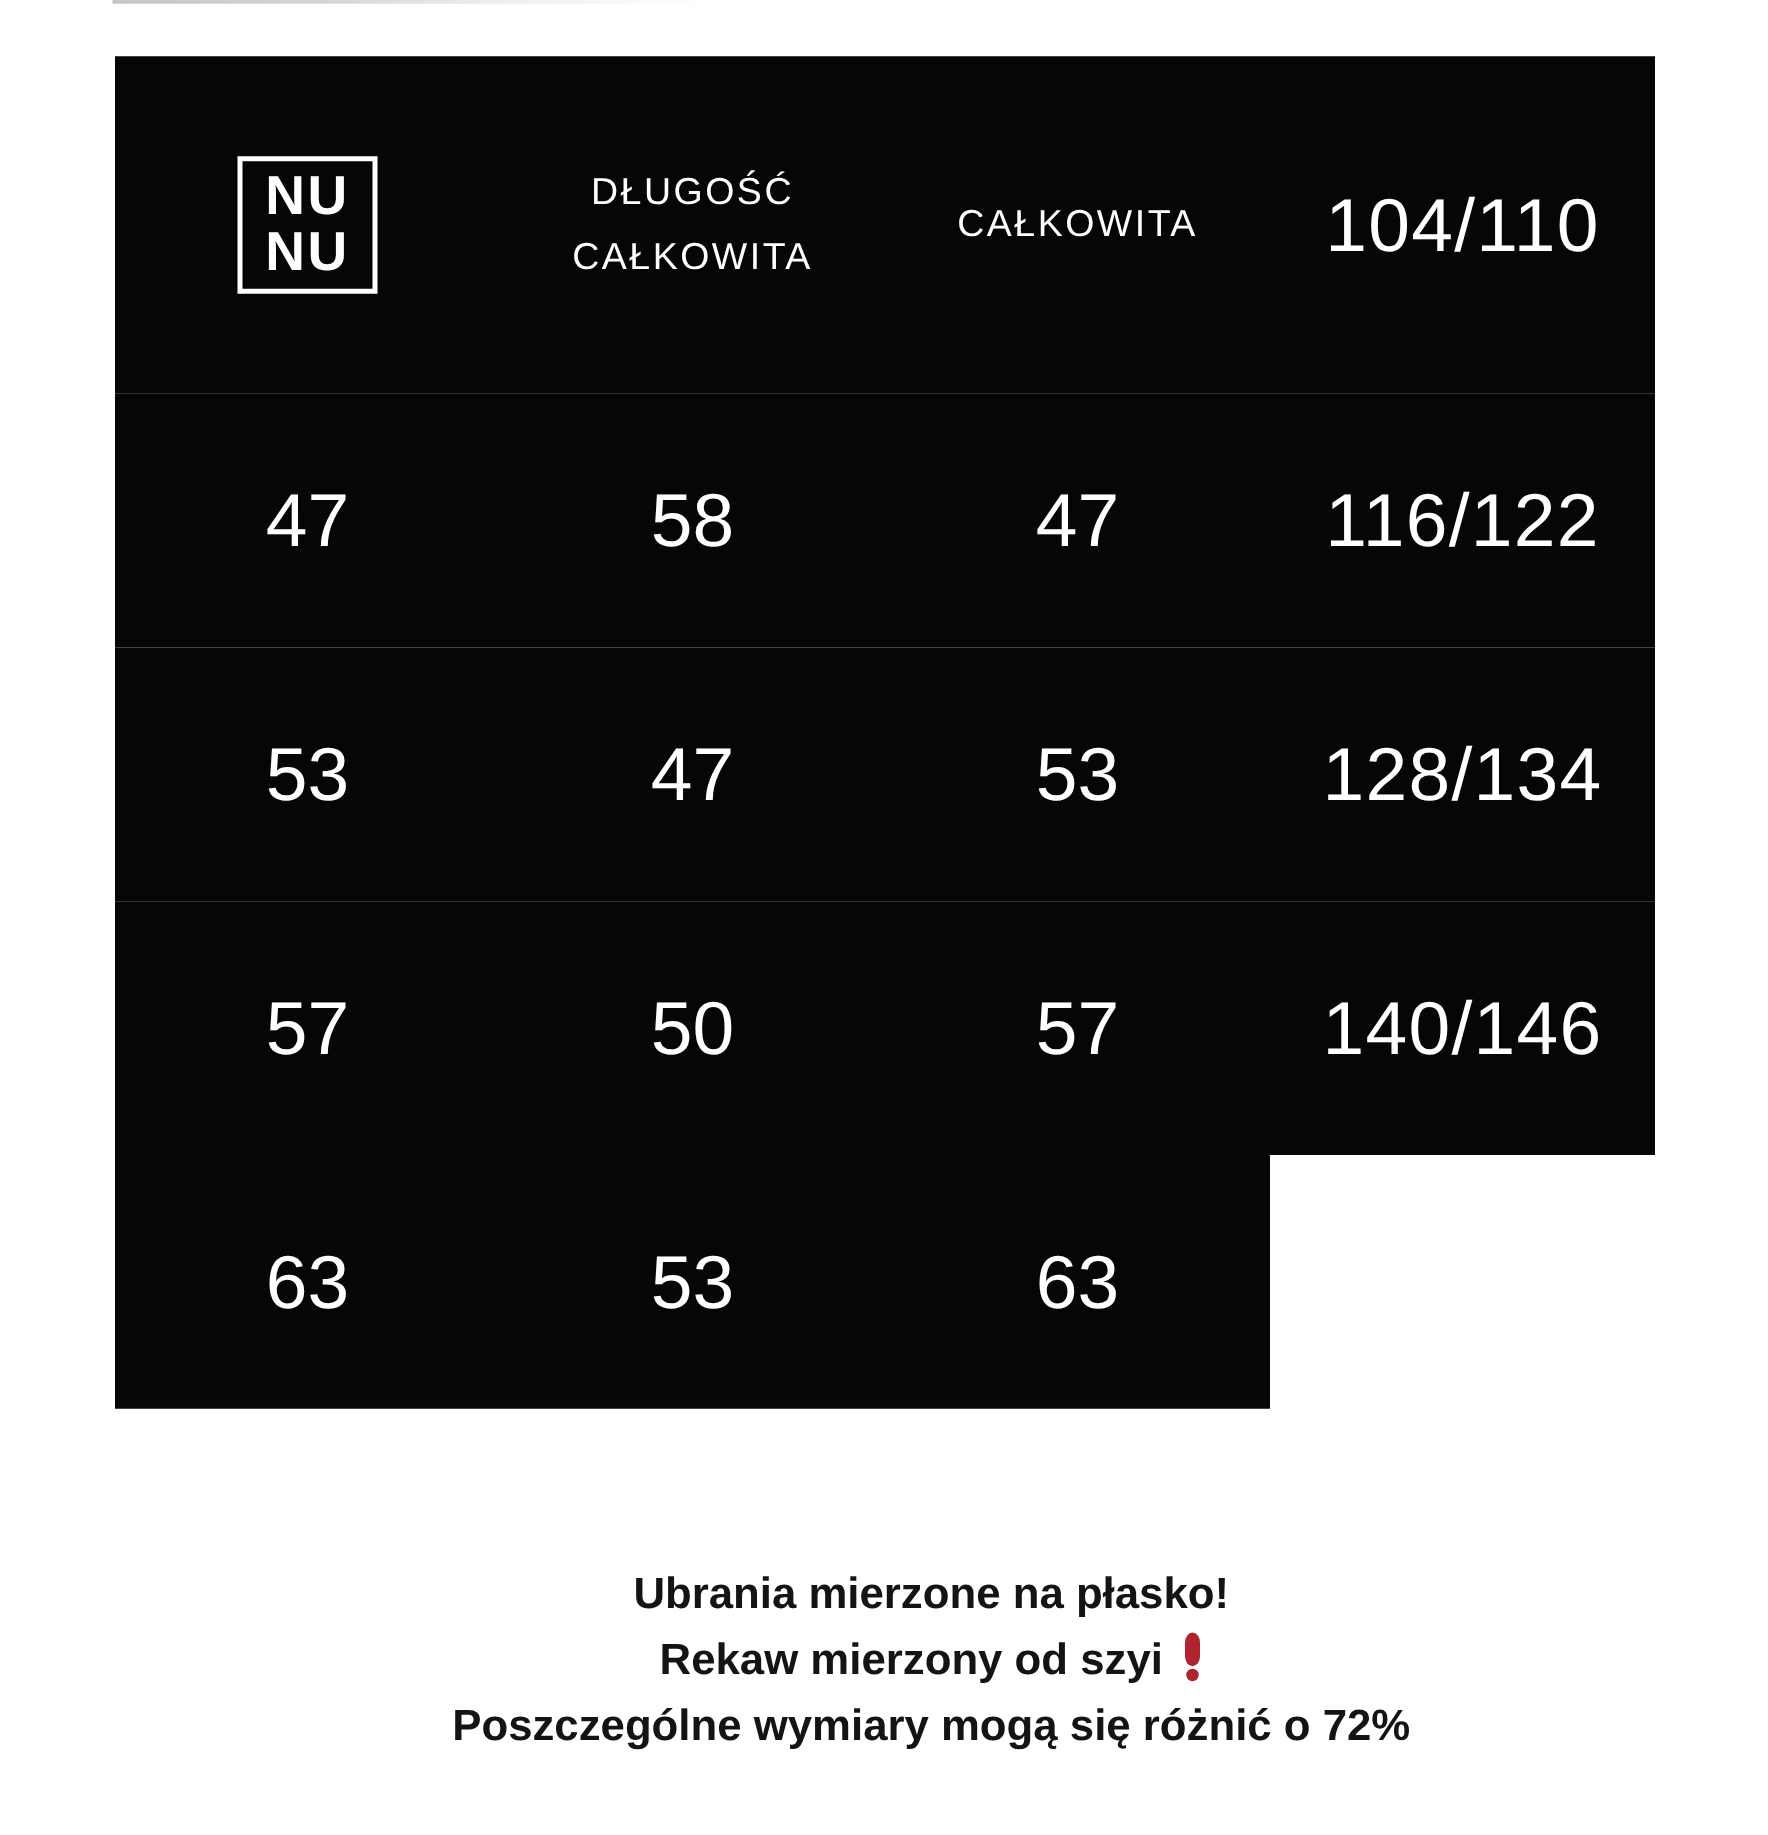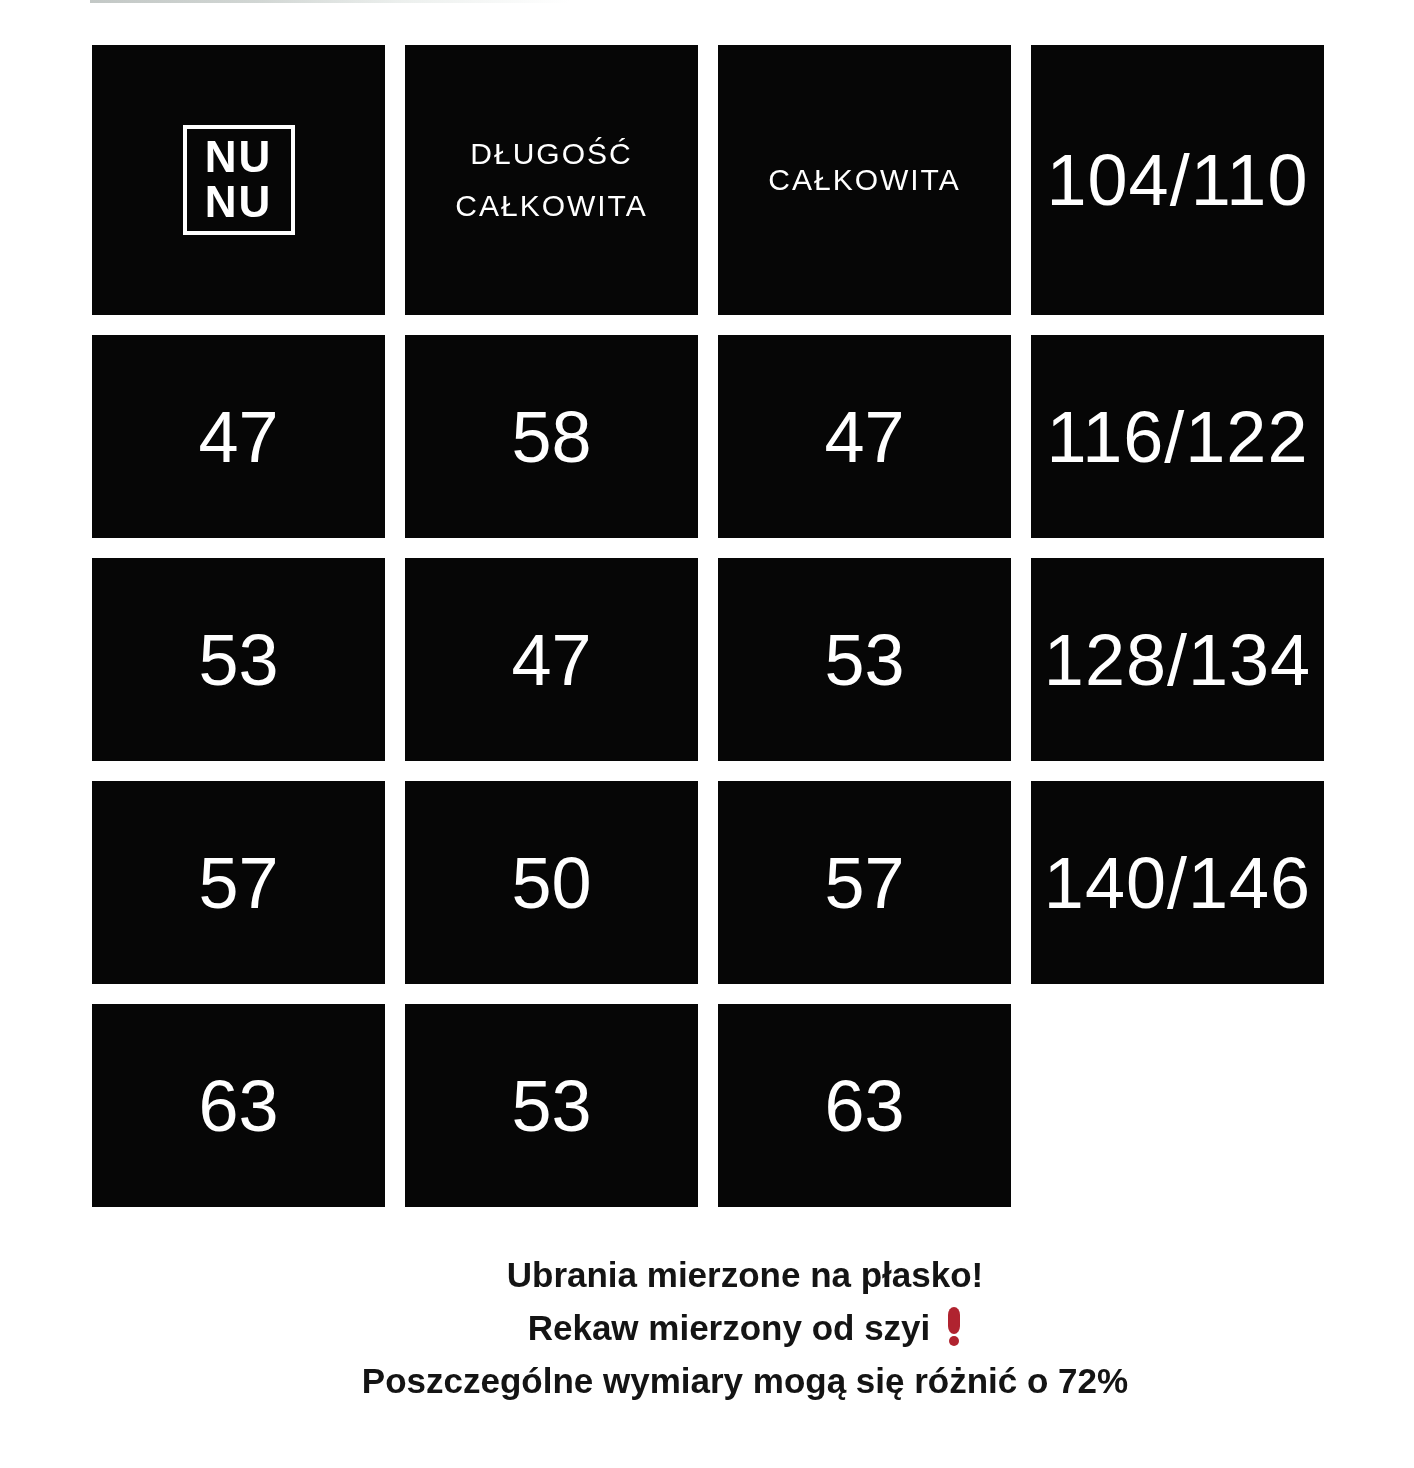--- a/index.html
+++ b/index.html
@@ -12,35 +12,34 @@
   .top-artifact{
     position:absolute;left:90px;top:0;width:480px;height:3px;
     background:linear-gradient(90deg,#87918d 0%,#a3ada8 35%,#d9e0dc 65%,rgba(255,255,255,0) 100%);
     opacity:.5;
   }
   .size-grid{
     position:absolute;left:92px;top:45px;width:1232px;
     display:grid;
     grid-template-columns:repeat(4,1fr);
     grid-template-rows:270px 203px 203px 203px 203px;
-    gap:20px;
   }
   .cell{
     background:var(--cell-bg,#060606);
     color:var(--cell-text,#ffffff);
     display:flex;align-items:center;justify-content:center;
     text-align:center;
   }
   .cell.head{
     font-size:30px;letter-spacing:2px;line-height:1.75;
     font-weight:normal;padding:0 22px;box-sizing:border-box;
   }
   .cell.head.light{font-weight:normal;letter-spacing:2px;}
-  .cell.size{font-size:72px;letter-spacing:1px;font-weight:normal;}
-  .cell.value{font-size:72px;font-weight:normal;}
+  .cell.size{font-size:60px;letter-spacing:1px;font-weight:normal;}
+  .cell.value{font-size:60px;font-weight:normal;}
   .logo-box{
     border:4px solid #ffffff;
     width:104px;height:102px;
     display:flex;flex-direction:column;align-items:center;justify-content:center;
     line-height:1.02;font-size:44px;font-weight:bold;letter-spacing:2px;
   }
   .notes{
     position:absolute;left:0;top:1248px;width:1414px;
     text-align:center;
     color:var(--footer-text,#141414);

